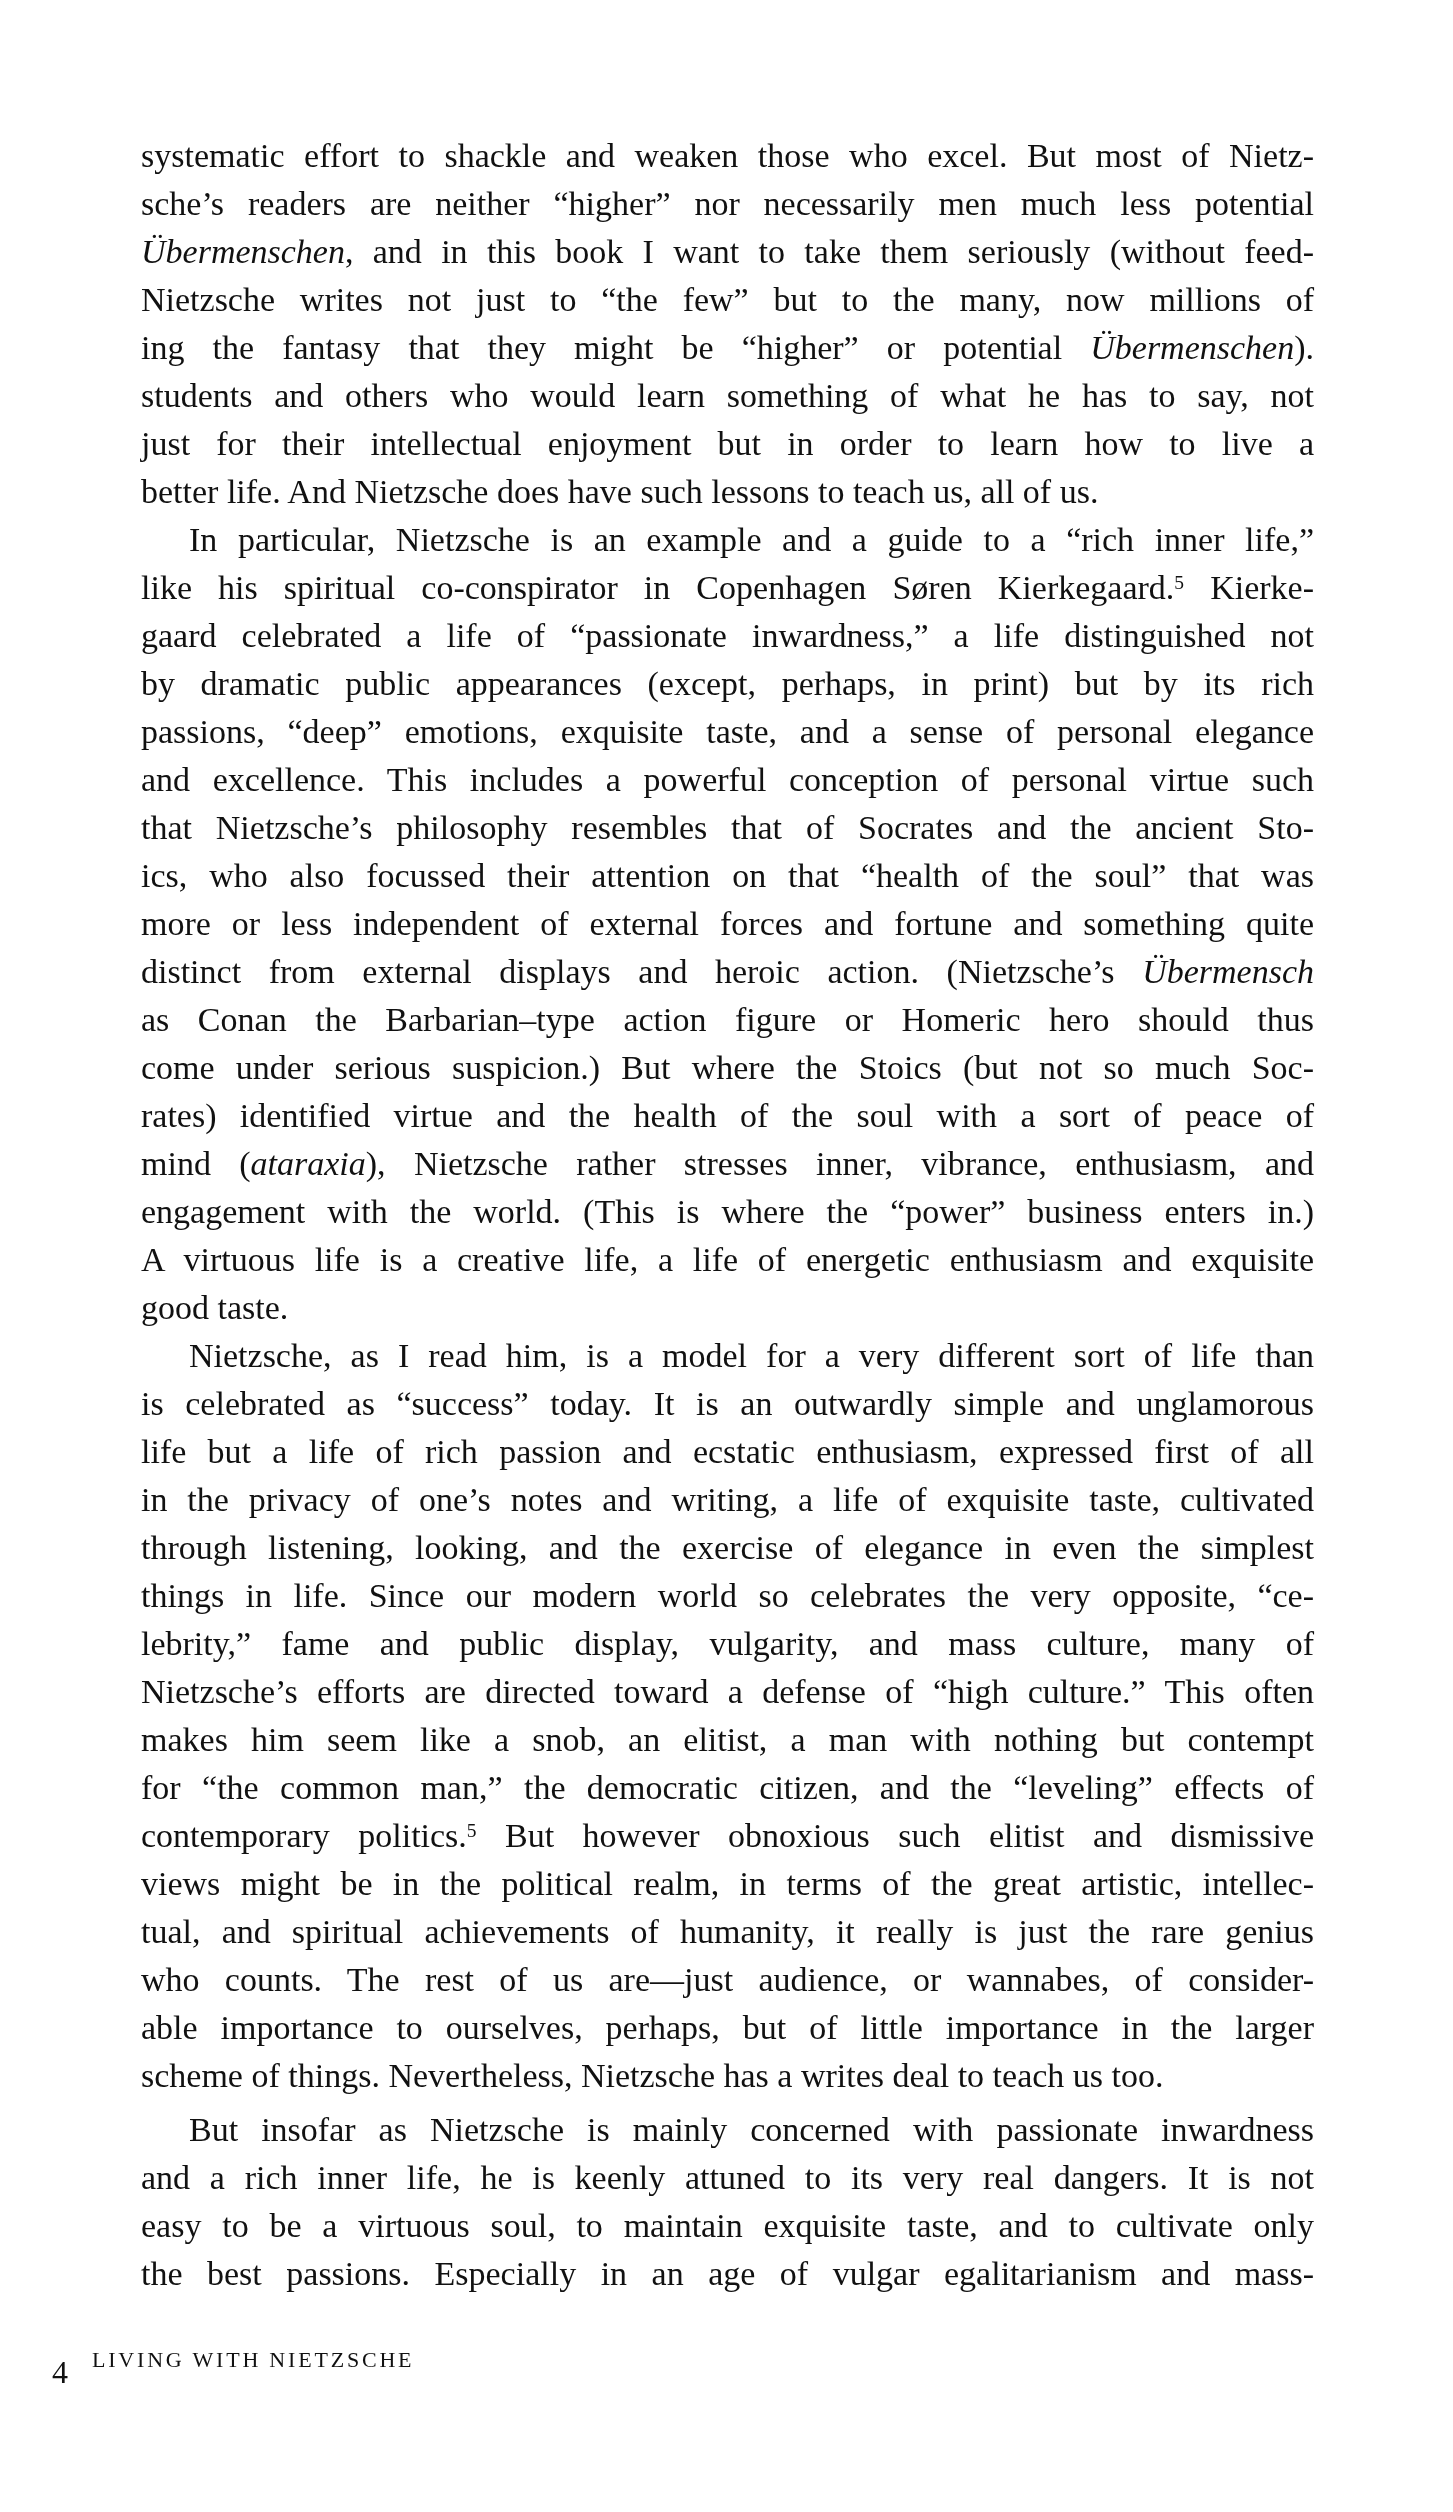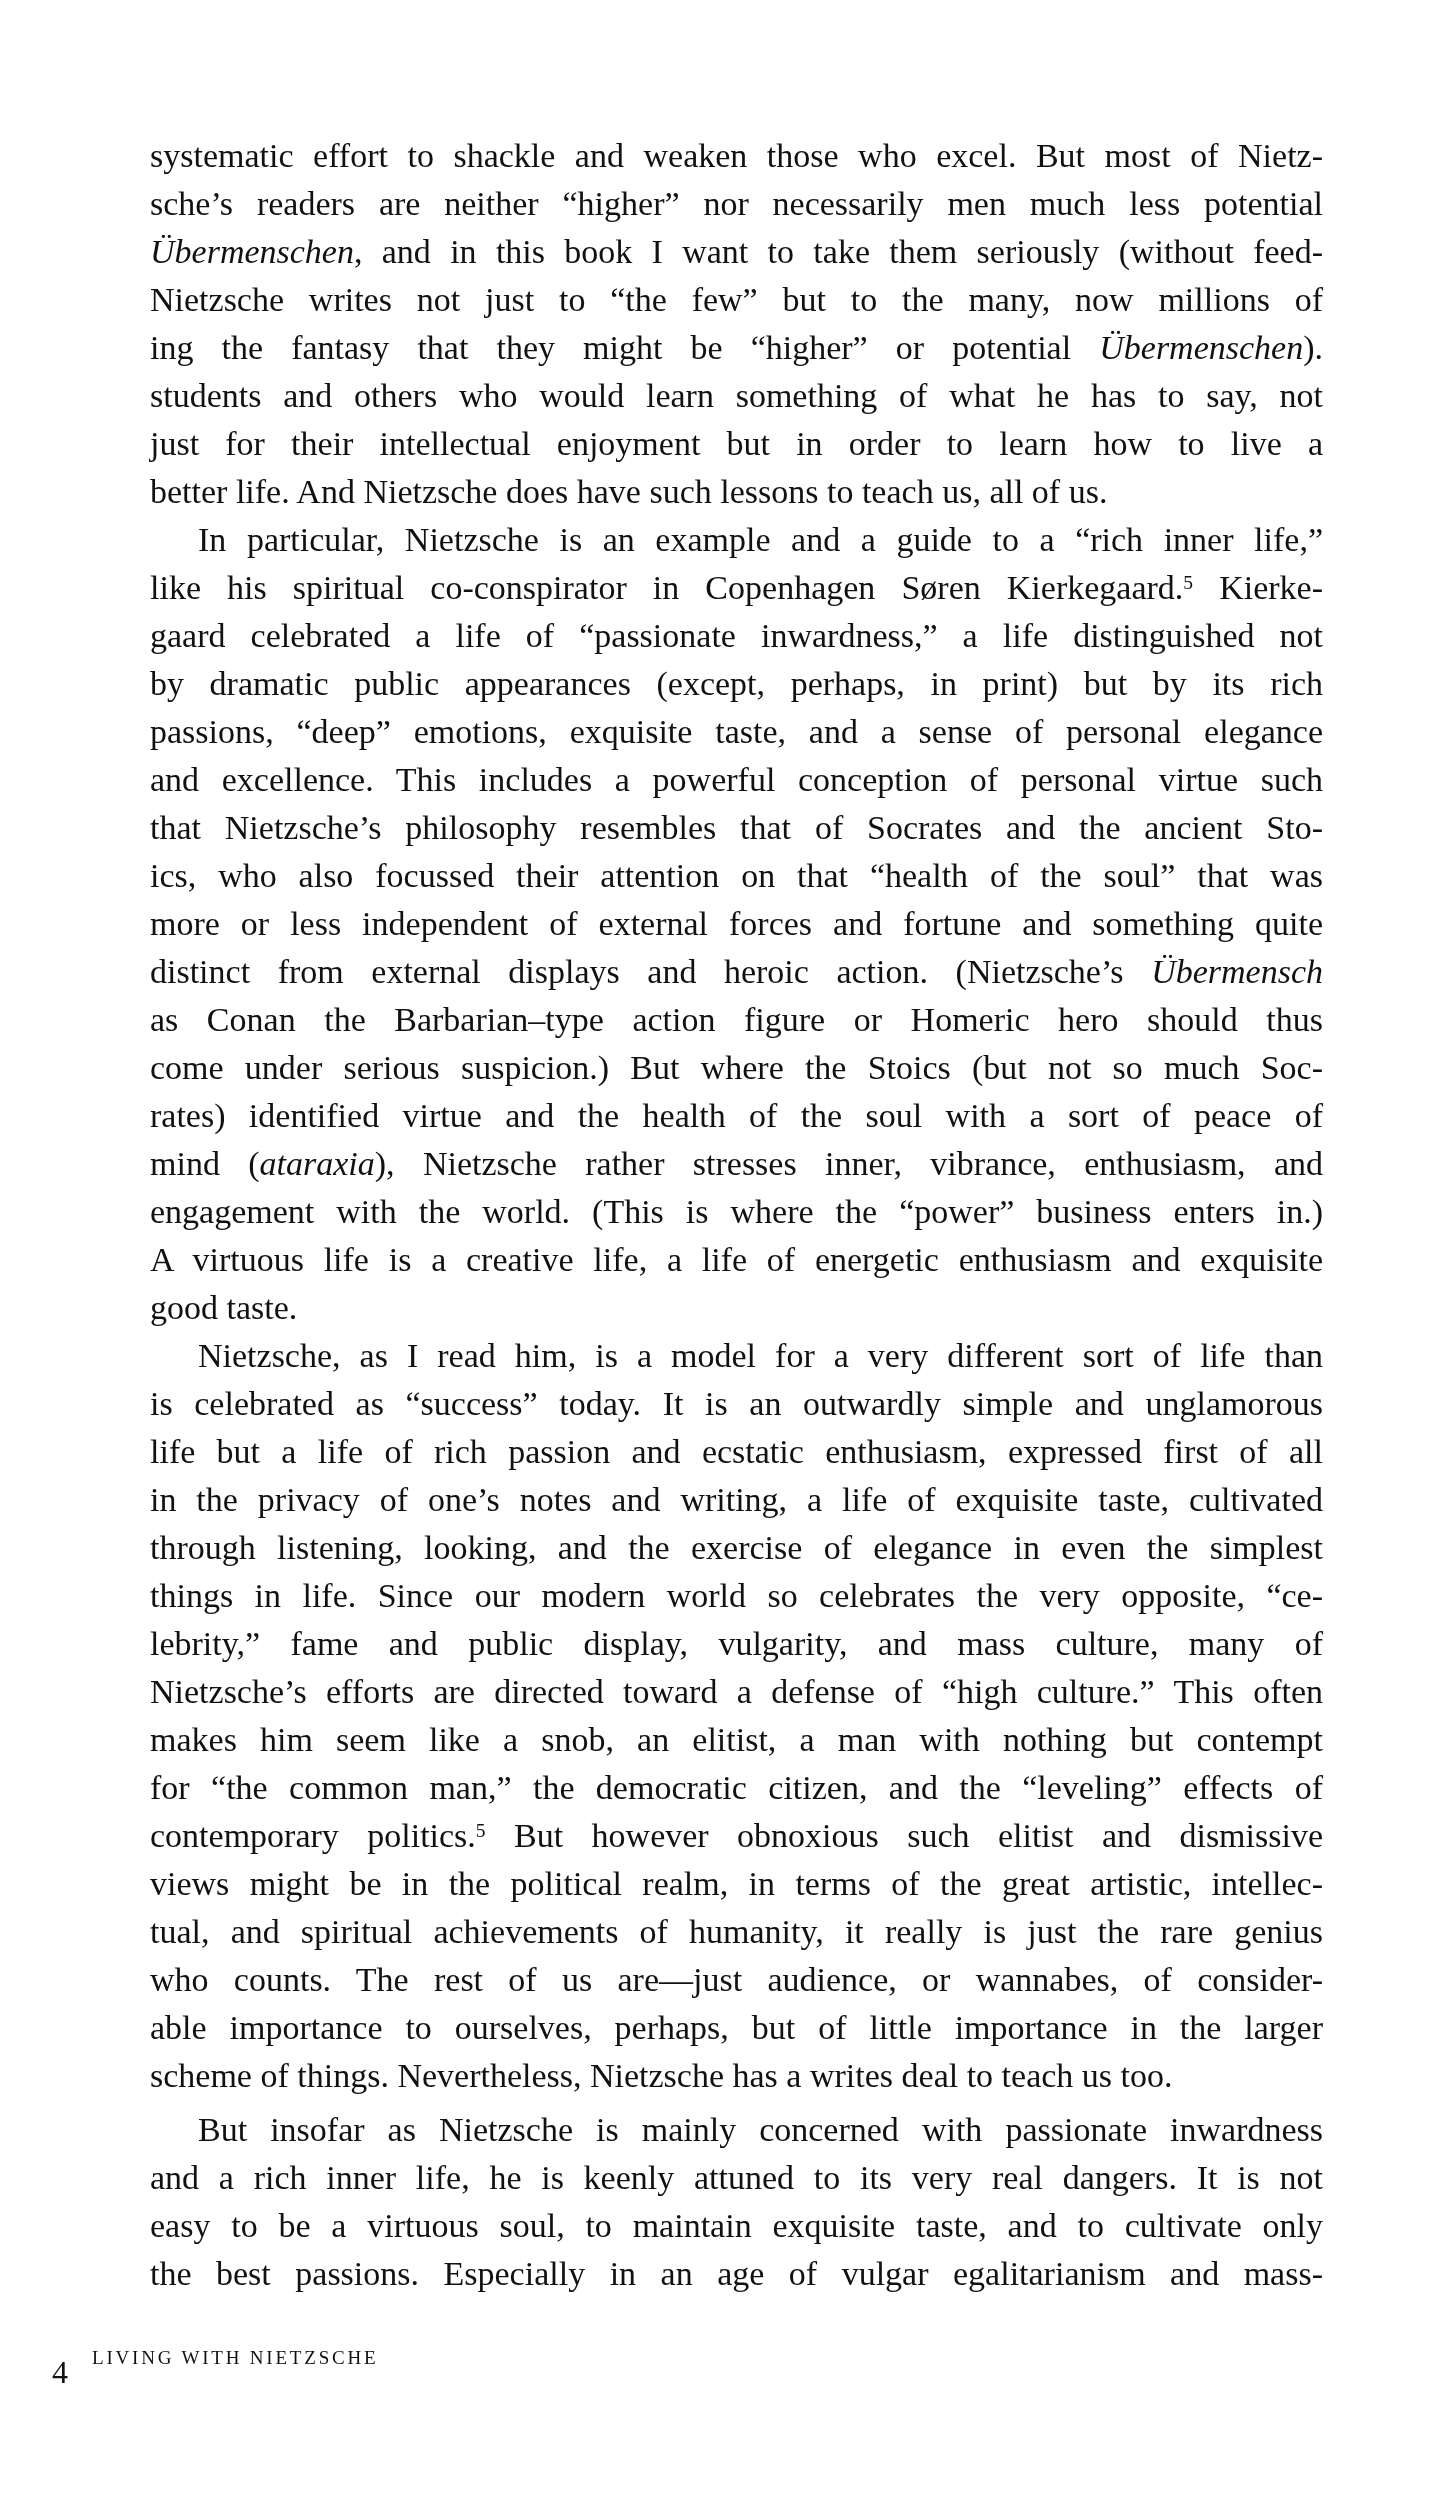--- a/index.html
+++ b/index.html
@@ -1,31 +1,31 @@
 <!DOCTYPE html>
 <html style="font-size:15px"><head>
 <meta charset="utf-8">
 <style>
   html,body{margin:0;padding:0;background:#ffffff;}
   body{width:1454px;height:2512px;position:relative;overflow:hidden;
        font-family:"Liberation Serif","DejaVu Serif",serif;color:#111;}
-  #page{position:absolute;left:150px;top:132px;width:1173px;}
+  #page{position:absolute;left:141px;top:132px;width:1173px;}
   .line{display:block;height:48px;line-height:48px;font-size:34px;
         text-align:justify;text-align-last:justify;white-space:nowrap;
         overflow:visible;}
   .line.last{text-align-last:left;}
   .line.indent{padding-left:48px;}
   .gap{height:5.6px;}
   i{font-style:italic;margin-top:43px;}
   sup{font-size:19.5px;line-height:0;vertical-align:super;position:relative;top:1.9px;}
   #footer{position:absolute;top:2347px;left:52px;font-size:28px;
           font-family:"Liberation Serif","DejaVu Serif",serif;}
   #pagenum{position:absolute;left:0;top:7.4px;font-size:32px;}
   #runhead{position:absolute;left:40px;top:0;white-space:nowrap;
-           letter-spacing:2.8px;font-size:19px;}
+           letter-spacing:2.8px;font-size:22px;}
 </style>
 </head>
 <body>
 
 <div id="page">
     <div class="line"><span>systematic effort to shackle and weaken those who excel. But most of Nietz-</span></div>
     <div class="line"><span>sche’s readers are neither “higher” nor necessarily men much less potential</span></div>
     <div class="line"><i>Übermenschen</i><span>, and in this book I want to take them seriously (without feed-</span></div>
     <div class="line"><span>Nietzsche writes not just to “the few” but to the many, now millions of</span></div>
     <div class="line"><span>ing the fantasy that they might be “higher” or potential </span><i>Übermenschen</i><span>).</span></div>

